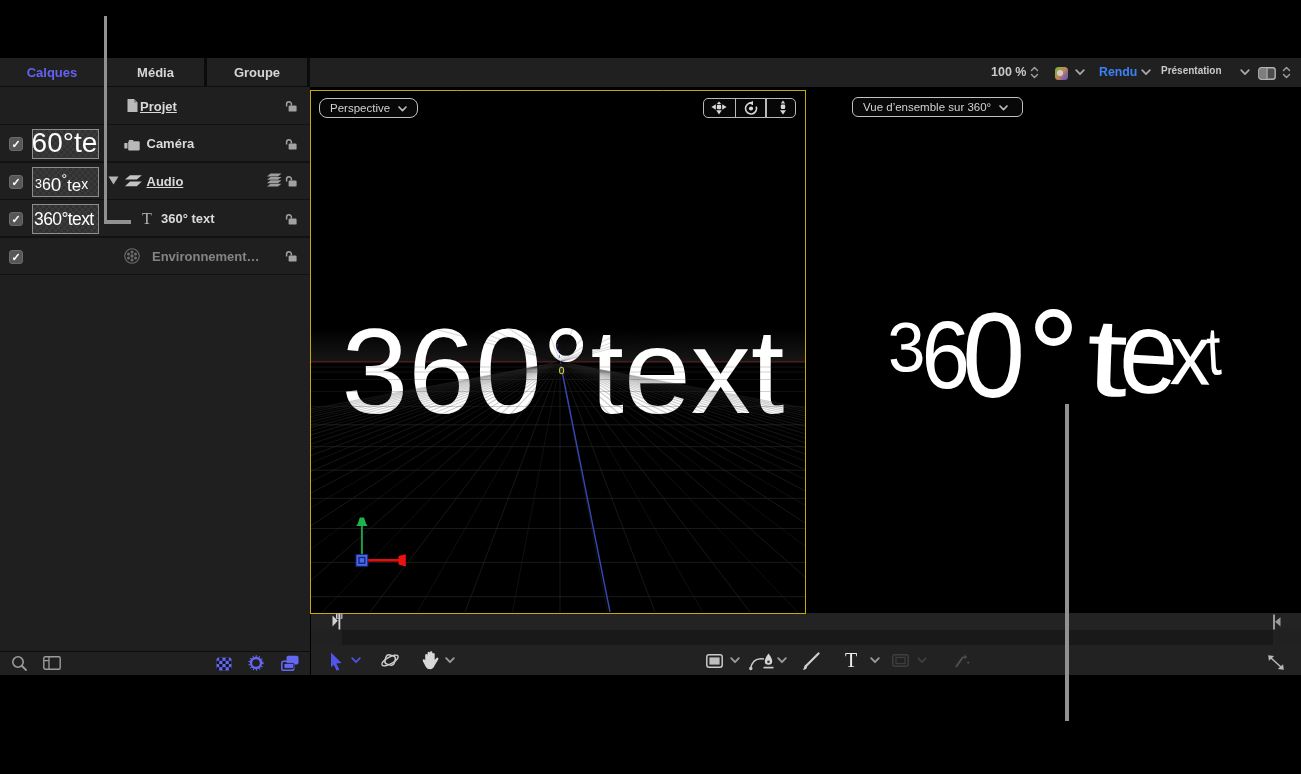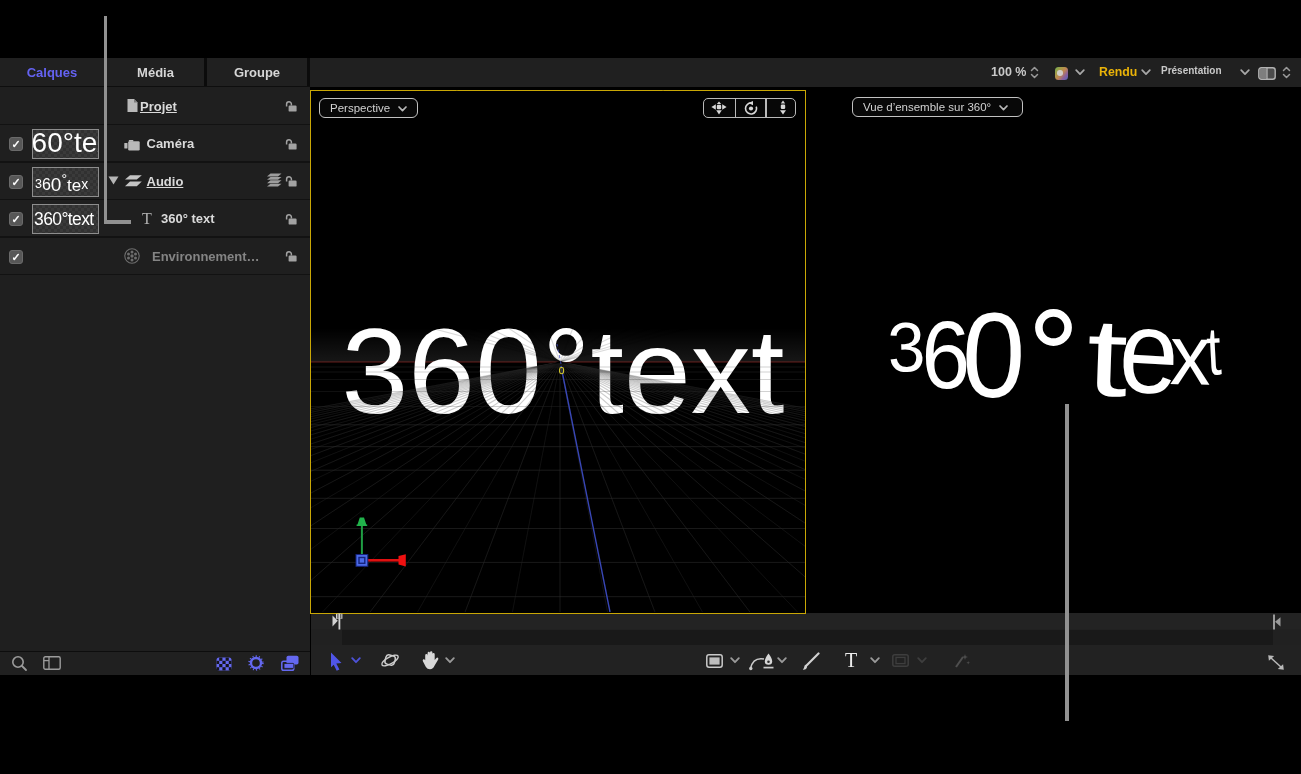--- a/index.html
+++ b/index.html
@@ -51,21 +51,21 @@
     <div class="abs" style="left:991px;top:7px;font-size:12.5px;font-weight:700;color:#c9c9c9;">100 %</div>
     <svg class="abs" style="left:1030px;top:8px" width="9" height="13" viewBox="0 0 9 13">
       <path d="M1.5 4.5 L4.5 1.5 L7.5 4.5 M1.5 8.5 L4.5 11.5 L7.5 8.5" fill="none" stroke="#9a9a9a" stroke-width="1.5" stroke-linecap="round" stroke-linejoin="round"></path>
     </svg>
     <div class="abs" style="left:1054.5px;top:8.5px;width:13px;height:13px;border-radius:3.5px;
       background:linear-gradient(130deg,#6fae4e 0%,#a89a48 30%,#c08552 52%,#8a5f9e 75%,#5568c0 100%);"></div>
     <div class="abs" style="left:1057px;top:12px;width:5.5px;height:5.5px;border-radius:50%;background:#d4d4d4;opacity:.9;"></div>
     <svg class="abs" style="left:1074.5px;top:11px" width="10" height="7" viewBox="0 0 10 7">
       <path d="M1.2 1.2 L5 5.2 L8.8 1.2" fill="none" stroke="#a8a8a8" stroke-width="1.7" stroke-linecap="round" stroke-linejoin="round"></path>
     </svg>
-    <div class="abs" style="left:1099px;top:7px;font-size:12.3px;font-weight:700;color:#eab308;">Rendu</div>
+    <div class="abs" style="left:1099px;top:7px;font-size:12.3px;font-weight:700;color:#3b82f6;">Rendu</div>
     <svg class="abs" style="left:1140.5px;top:11px" width="10" height="7" viewBox="0 0 10 7">
       <path d="M1.2 1.2 L5 5.2 L8.8 1.2" fill="none" stroke="#a8a8a8" stroke-width="1.7" stroke-linecap="round" stroke-linejoin="round"></path>
     </svg>
     <div class="abs" style="left:1161px;top:7px;font-size:10px;font-weight:700;color:#c9c9c9;">Présentation</div>
     <svg class="abs" style="left:1239.5px;top:11px" width="10" height="7" viewBox="0 0 10 7">
       <path d="M1.2 1.2 L5 5.2 L8.8 1.2" fill="none" stroke="#a8a8a8" stroke-width="1.7" stroke-linecap="round" stroke-linejoin="round"></path>
     </svg>
     <svg class="abs" style="left:1258px;top:8.5px" width="18" height="13" viewBox="0 0 18 13">
       <rect x="0.8" y="0.8" width="16.4" height="11.4" rx="2.5" fill="#4c4c4c" stroke="#b2b2b2" stroke-width="1.4"></rect>
       <rect x="1.5" y="1.5" width="7" height="10" rx="1.8" fill="#7e7e7e"></rect>
@@ -473,21 +473,21 @@
     <line x1="250" y1="274" x2="246" y2="254" stroke="rgba(70,80,190,0.7)" stroke-width="1.2" stroke-dasharray="3,3"></line>
     <rect x="248.6" y="277.5" width="4" height="6.2" rx="1.9" fill="rgba(40,40,10,0.6)" stroke="#d8cc30" stroke-width="1.1"></rect>
     <line x1="50.9" y1="466" x2="50.9" y2="435" stroke="#1f9e43" stroke-width="2"></line>
     <path d="M46.5 434.5 L48.8 427.5 L53 427.5 L55.3 434.5 Z M45.6 434.5 H56.2 V436 H45.6 Z" fill="#21b24b"></path>
     <line x1="56" y1="470.3" x2="88" y2="470.3" stroke="#e01010" stroke-width="2.6"></line>
     <path d="M87.5 466 L94.8 464.2 L94.8 476.4 L87.5 474.6 Z" fill="#ef1010"></path>
     <rect x="45" y="464.5" width="11.8" height="11.8" fill="#4a6ae8" stroke="#16247c" stroke-width="1"></rect>
     <rect x="48" y="467.5" width="5.8" height="5.8" fill="#4a6ae8" stroke="#16247c" stroke-width="1.4"></rect>
   </svg>
 
-  <div class="abs viewbtn" style="left:319px;top:97.5px;">Perspective
+  <div class="abs viewbtn" style="left:319px;top:97.5px;border-radius:8px;">Perspective
     <svg style="margin-left:5px" width="9" height="6" viewBox="0 0 9 6">
         <path d="M1 1 L4.5 4.6 L8 1" fill="none" stroke="#b8b8b8" stroke-width="1.7" stroke-linecap="round" stroke-linejoin="round"></path>
       </svg>
   </div>
   <div class="abs viewbtn" style="left:852px;top:96.5px;width:149px;text-align:left;">Vue d’ensemble sur 360°
     <svg style="margin-left:5px" width="9" height="6" viewBox="0 0 9 6">
         <path d="M1 1 L4.5 4.6 L8 1" fill="none" stroke="#b8b8b8" stroke-width="1.7" stroke-linecap="round" stroke-linejoin="round"></path>
       </svg>
   </div>
 

